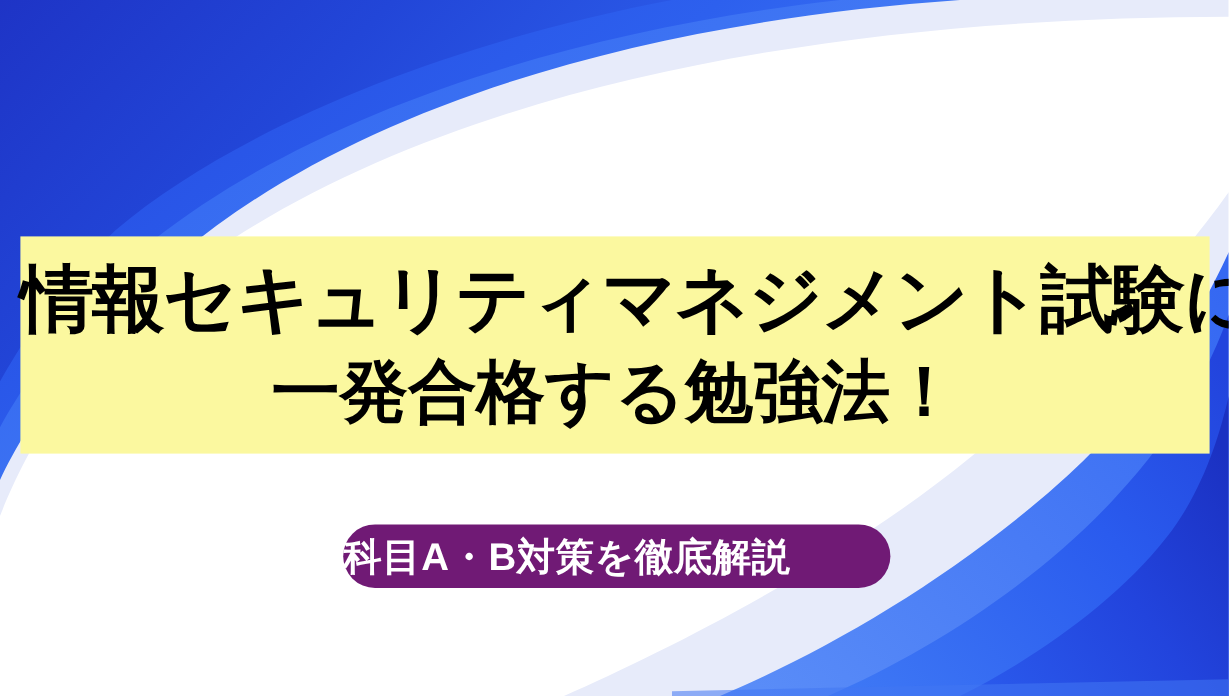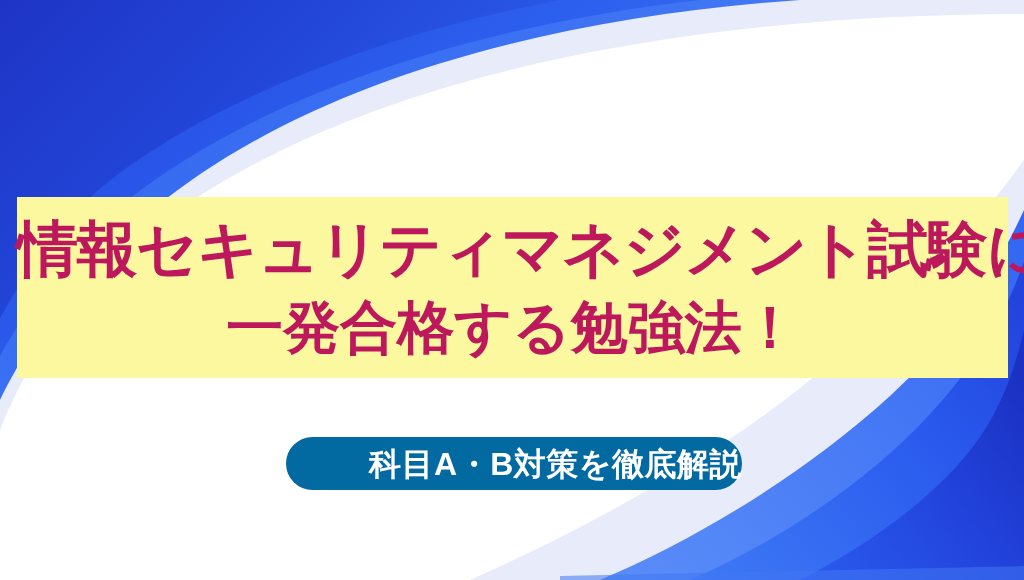--- a/index.html
+++ b/index.html
@@ -44,21 +44,21 @@
     display: flex;
     flex-direction: column;
     align-items: center;
     justify-content: center;
     box-sizing: border-box;
   }
   .headline-line {
     display: block;
     width: 100%;
     text-align: center;
-    color: #be185d;
+    color: #000000;
     font-weight: 700;
     font-size: 62px;
     line-height: 78px;
     letter-spacing: -1px;
     white-space: nowrap;
     font-family: "Liberation Sans", "DejaVu Sans", sans-serif;
   }
   .headline-line.line-1 {
     font-size: 61px;
     letter-spacing: -1.5px;
@@ -69,24 +69,24 @@
   }
 
   
   .subtitle-pill {
     position: absolute;
     left: 286px;
     top: 437px;
     width: 456px;
     height: 53px;
     border-radius: 27px;
-    background: #0369a1;
+    background: #701a75;
     display: flex;
     align-items: center;
-    justify-content: flex-end;
+    justify-content: flex-start;
     box-sizing: border-box;
   }
   .subtitle-pill-label {
     color: #ffffff;
     font-size: 32px;
     font-weight: 700;
     line-height: 1;
     letter-spacing: 0.5px;
     white-space: nowrap;
     font-family: "Liberation Sans", "DejaVu Sans", sans-serif;

